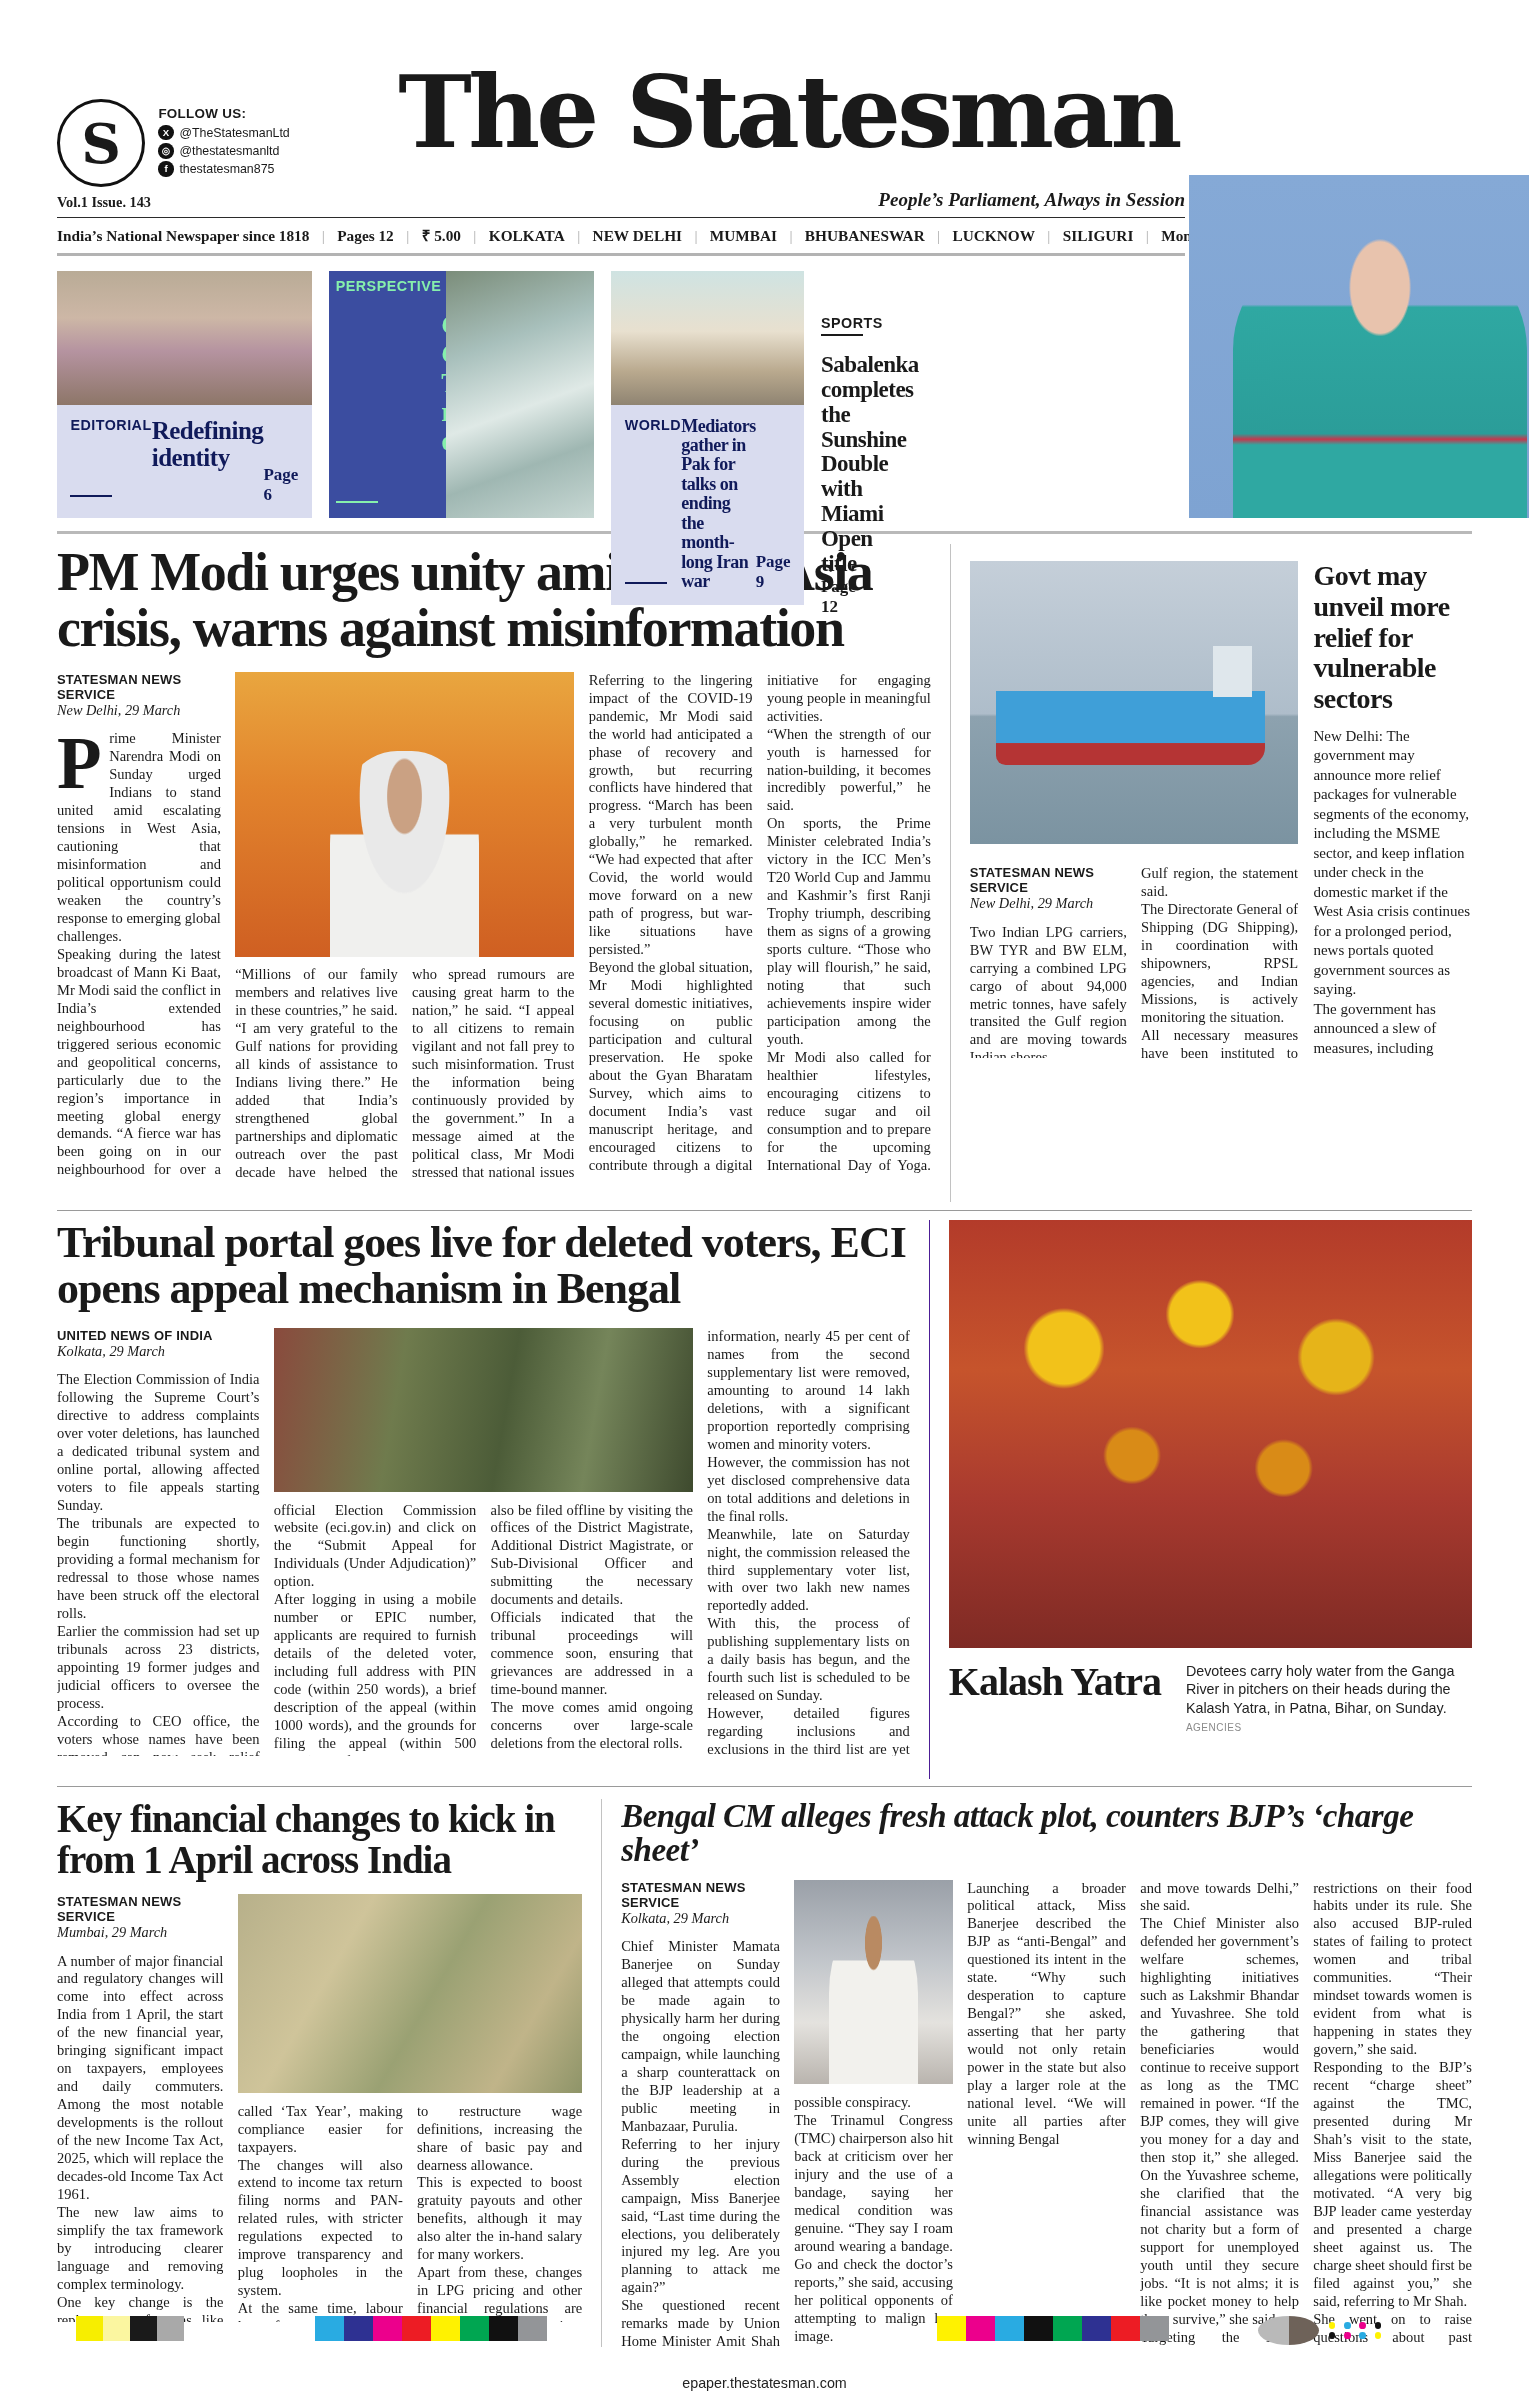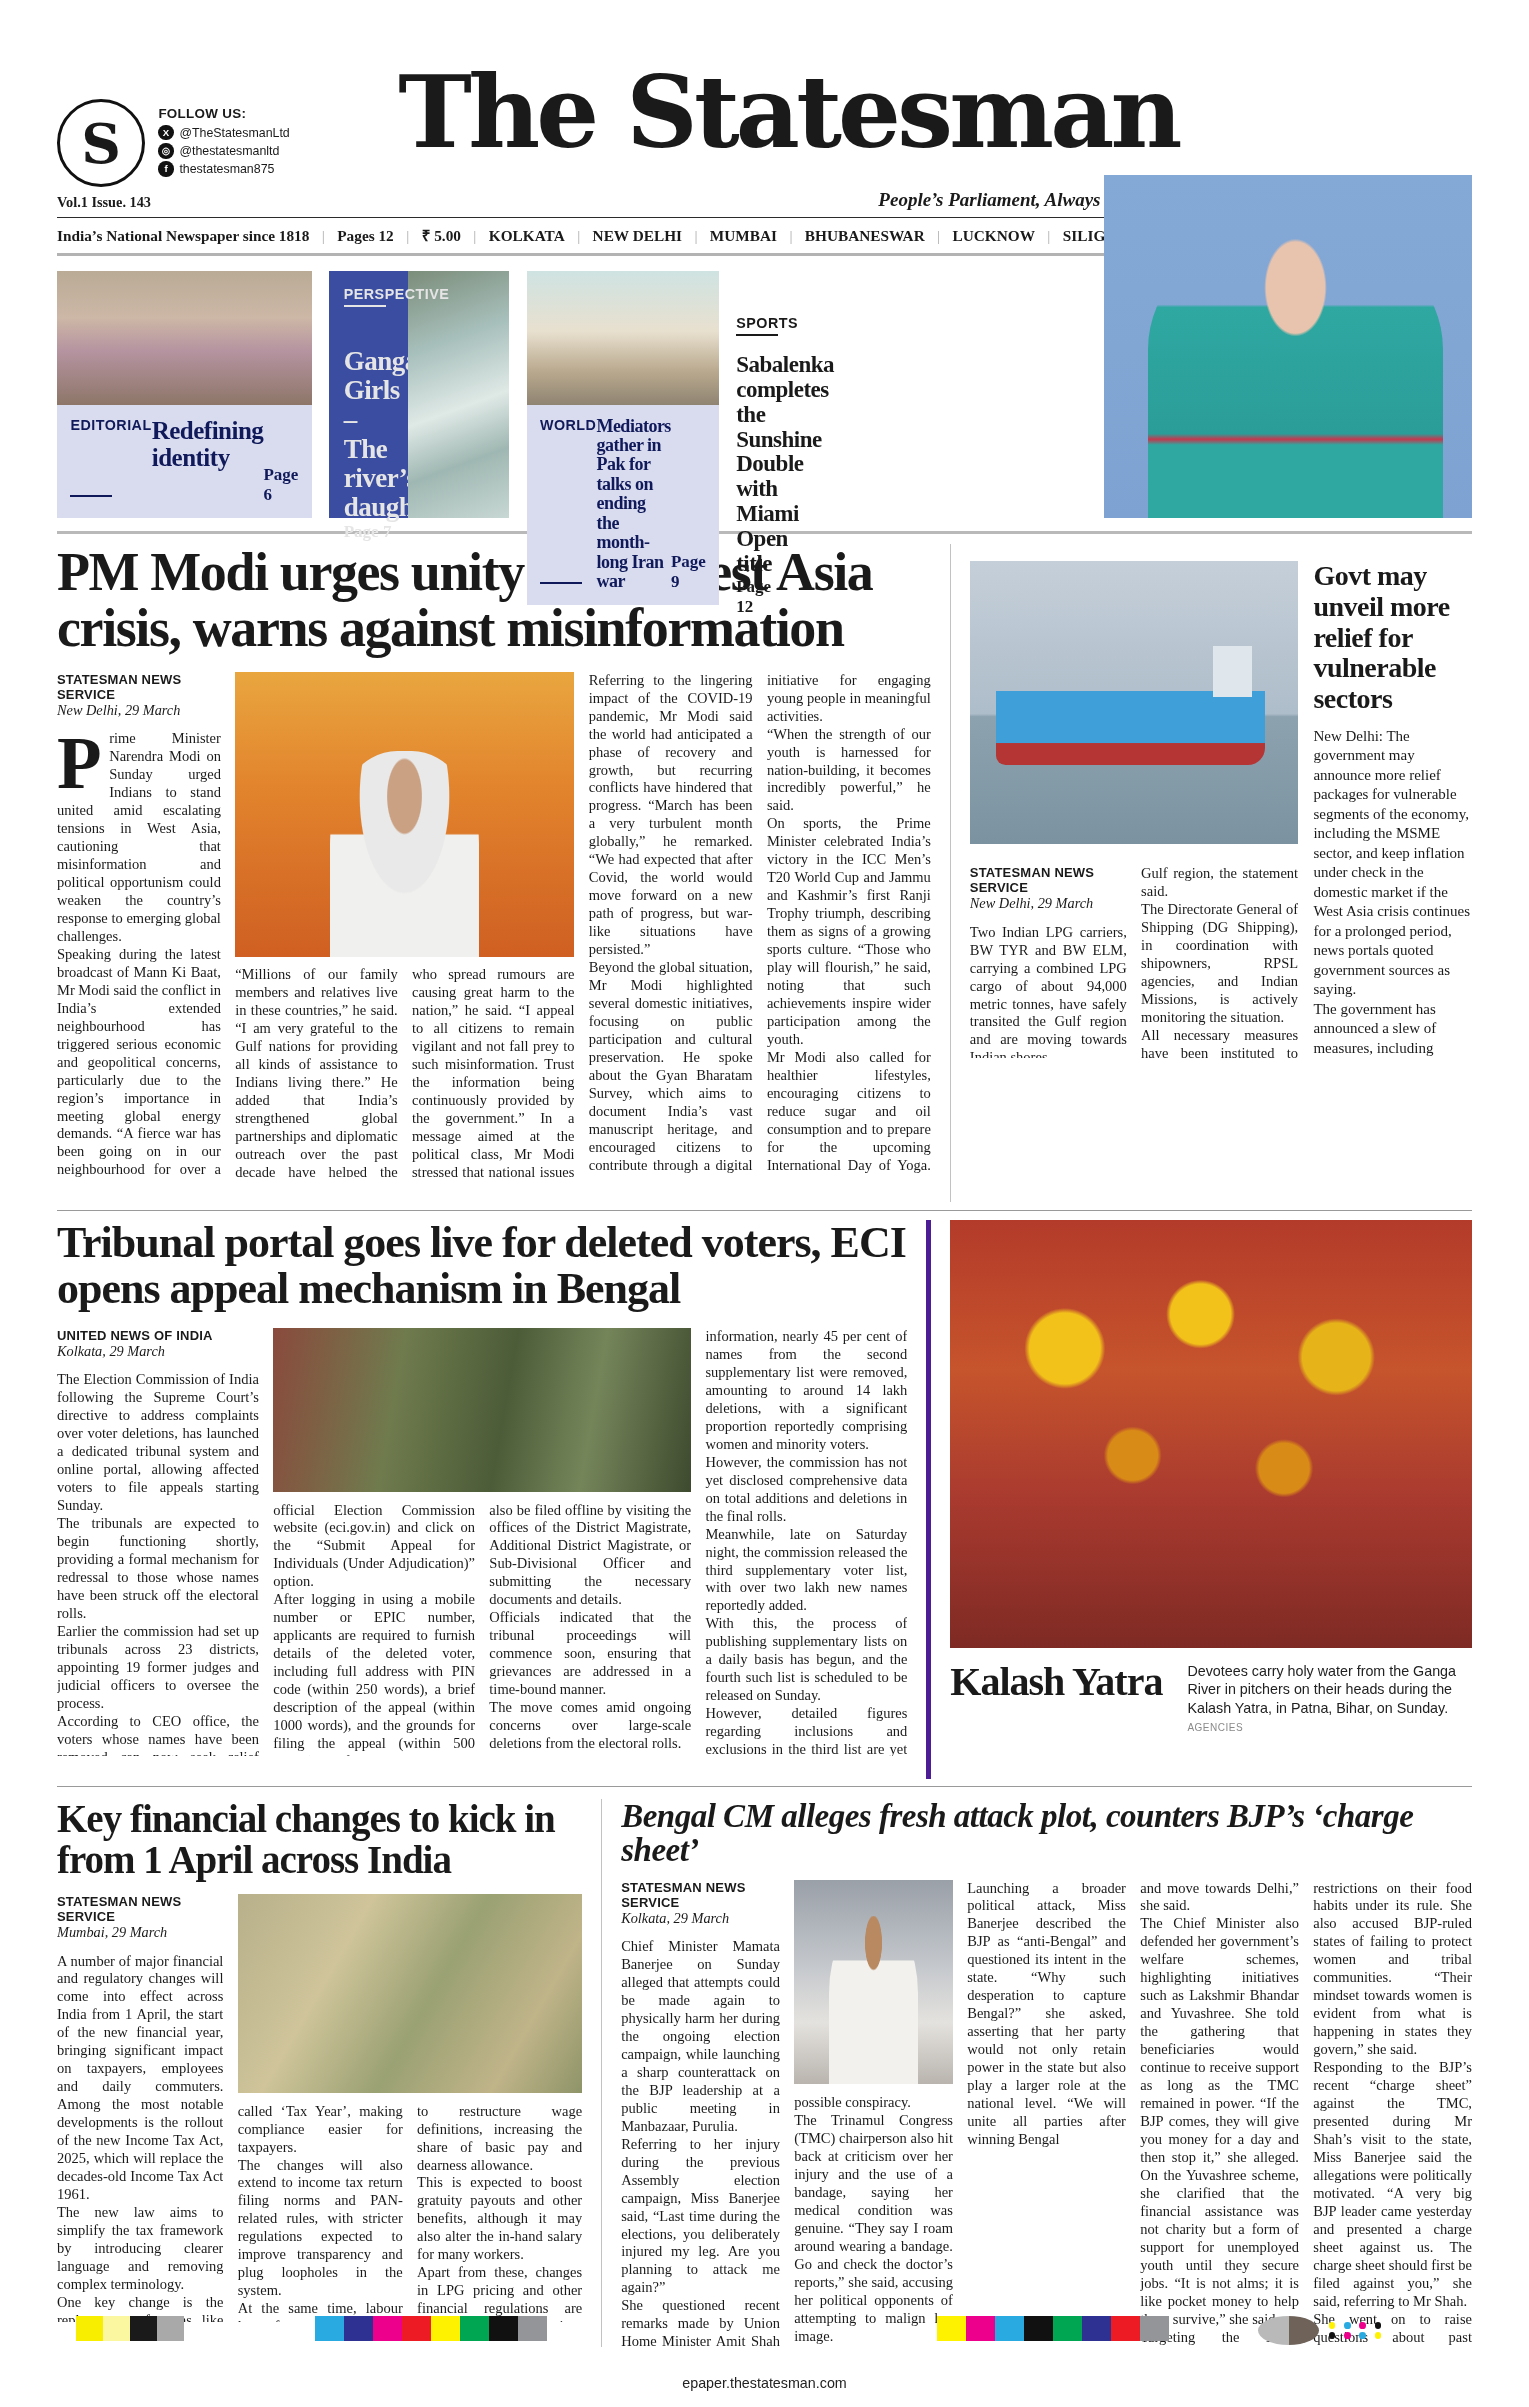--- a/index.html
+++ b/index.html
@@ -29,21 +29,21 @@
   .promo { position:relative; }
   .kicker { font:700 14.3px "Liberation Sans", sans-serif; letter-spacing:0.5px; padding-bottom:2.9px; margin-bottom:9.6px; position:relative; }
   .kicker::after { content:""; position:absolute; left:0; bottom:-1.9px; width:42px; height:1.9px; background:currentColor; }
   .promo-title { font:700 25px/1.08 "Liberation Serif", serif; letter-spacing:-0.5px; }
   .promo-page { font:700 17px "Liberation Serif", serif; margin-top:auto; }
   .p-col { display:flex; flex-direction:column; }
   .promo-img { width:100%; flex:none; }
   .lav { background:#d9dcef; padding:11.5px 13.4px 13.4px; flex:1; display:flex; flex-direction:row; color:#101a5a; }
   .promo1 { width:19%; } .promo1 .promo-img { height:134px; background:linear-gradient(180deg,#b9ab96 0%,#cdb7a6 35%,#b593a0 60%,#8d7668 100%); }
   .promo2 { width:29.5%; display:flex; }
-  .promo2 .blue { background:#3b4da0; color:#e5e5e5; width:44%; padding:15px; display:flex; flex-direction:column; }
+  .promo2 .blue { background:#3b4da0; color:#86efac; width:44%; padding:7px; display:flex; flex-direction:row; }
   .promo2 .promo-title { font-size:27px; margin-top:32.5px; }
   .promo2 .promo-img { width:56%; height:100%; background:linear-gradient(160deg,#7b8d7a 0%,#a8c0bc 30%,#dfe9e6 55%,#9fb7b2 75%,#c8d8d4 100%); }
   .promo3 { width:25%; } .promo3 .promo-img { height:134px; background:linear-gradient(180deg,#cfe3e2 0%,#e8e0cf 45%,#b9a98e 75%,#8f8472 100%); }
   .promo3 .promo-title { font-size:18px; }
   .promo4 { width:26.5%; padding-right:52%; display:flex; flex-direction:column;margin-top:44px; }
   .promo4 .promo-title { font-size:23px; margin-top:9.6px; }
   .promo4 .sports-img { position:absolute; top:-140px; right:0; width:50%; height:calc(100% + 140px); background:linear-gradient(180deg,#85a9d6 0%,#7ea3d2 100%); overflow:hidden; }
   .sports-fig { position:absolute; left:12%; right:8%; top:18%; bottom:0; background:radial-gradient(ellipse at 50% 18%, #e8c3ad 0 14%, transparent 15%), linear-gradient(180deg, transparent 0 24%, #2fa8a2 25%, #2b9d99 70%, #c4384d 72%, #2fa8a2 74%); border-radius:40% 40% 0 0; }
 
   .thick-rule { border-top:3.8px solid #b9b9b9; margin-top:13.4px; }
@@ -72,21 +72,21 @@
   .ship-hull { position:absolute; left:8%; right:10%; top:46%; height:26%; background:linear-gradient(180deg,#3f9fd8 0 70%,#b53434 71%); border-radius:0 0 17px 9.6px; }
   .ship-deck { position:absolute; right:14%; top:30%; width:12%; height:18%; background:#dfe7ec; }
   .relief { flex:1; overflow:hidden; }
   .relief h3 { font:700 28px/1.1 "Liberation Serif", serif; letter-spacing:-0.5px; margin-bottom:11.5px; }
   .relief .bodytxt { font-size:15px; line-height:1.3; text-align:left; }
 
   .band-rule { border-top:1.9px solid #9a9a9a; margin-top:7.6px; }
 
   
   .band-mid { display:flex; height:568px; padding-top:9.6px; }
-  .mid-left { flex:1.63; padding-right:19px; border-right:5px solid #4c1d95; }
+  .mid-left { flex:1.63; padding-right:19px; border-right:1px solid #4c1d95; }
   .mid-left h2 { font:700 44px/1.05 "Liberation Serif", serif; letter-spacing:-1px; }
   .mid-cols { margin-top:15.3px; height:428px; }
   .eci-img { height:164px; background:linear-gradient(100deg,#8a4a3d 0%,#6f7b4d 30%,#4c5c38 55%,#75855a 75%,#3e4a2e 100%); }
   .mid-right { flex:1; padding-left:19px; display:flex; flex-direction:column; }
   .kalash-img { height:428px; background:radial-gradient(circle at 22% 30%, #f2c21a 0 7%, transparent 8%), radial-gradient(circle at 48% 22%, #f2c21a 0 7%, transparent 8%), radial-gradient(circle at 74% 32%, #e6b419 0 7%, transparent 8%), radial-gradient(circle at 35% 55%, #d98b17 0 6%, transparent 7%), radial-gradient(circle at 64% 58%, #d98b17 0 6%, transparent 7%), linear-gradient(180deg,#b33b2a 0%,#c6542c 35%,#a93a2f 65%,#7e2a24 100%); }
   .kalash-row { display:flex; gap:25px; margin-top:13.4px; align-items:flex-start; }
   .kalash-title { font:700 40px/1 "Liberation Serif", serif; letter-spacing:-1px; flex:none; }
   .kalash-cap { font:14.3px/1.3 "Liberation Sans", sans-serif; color:#222; flex:1; }
   .credit { font:10px "Liberation Sans", sans-serif; color:#8a8a8a; letter-spacing:0.5px; }
 

